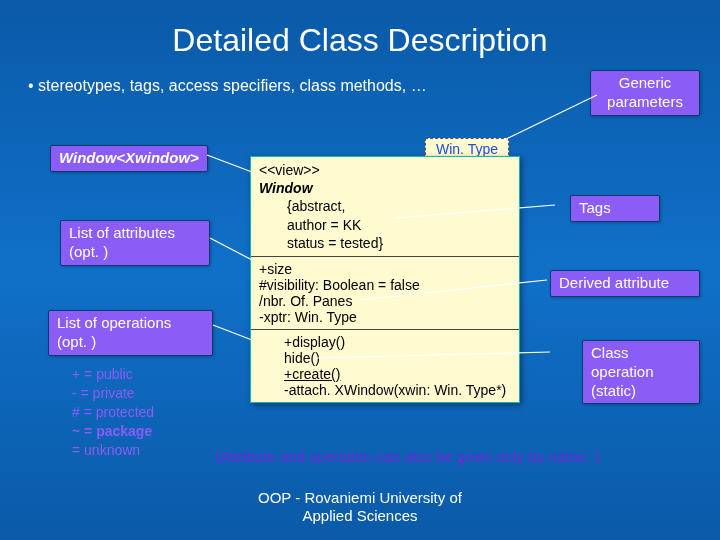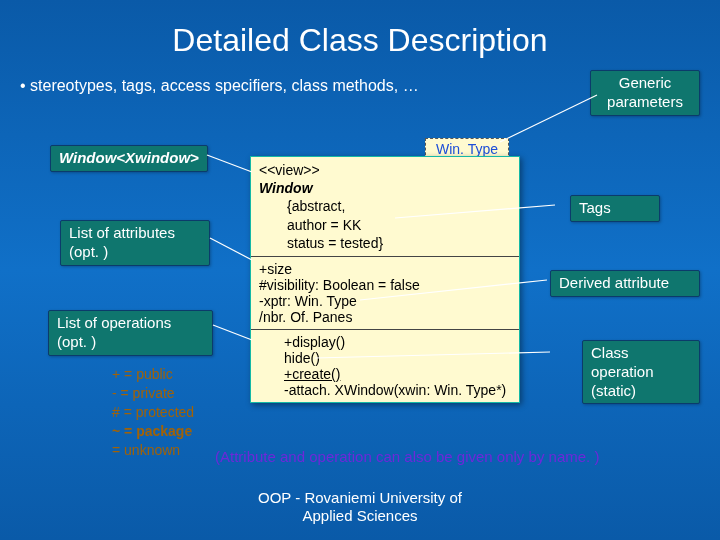--- a/index.html
+++ b/index.html
@@ -15,29 +15,29 @@
   .title {
     text-align: center;
     font-size: 32px;
     padding: 22px 0 10px;
     font-weight: normal;
     color: #fff;
   }
   .subtitle-row {
     display: flex;
     align-items: flex-start;
-    padding: 0 20px;
+    padding: 0 28px;
   }
   .subtitle {
     flex: 1;
     font-size: 16px;
     padding-top: 8px;
   }
   .label-box {
-    background: #0f766e;
+    background: #8b5cf6;
     border: 1px solid #0b3b6b;
     padding: 3px 8px;
     color: #fff;
     font-size: 15px;
     border-radius: 2px;
     position: absolute;
     text-align: left;
     line-height: 1.25;
     box-shadow: 1px 1px 3px rgba(0,0,0,0.25);
   }
@@ -78,22 +78,21 @@
   .uml .cname { font-style: italic; font-weight: bold; }
   .uml .tagline { padding-left: 28px; }
   .uml .op-static { text-decoration: underline; }
 
   .access-legend {
     position: absolute;
     left: 72px;
     top: 365px;
     font-size: 14px;
     line-height: 1.35;
-    color: #a16207;
-    margin-left: 40px;
+    color: #8b5cf6;
   }
   .access-legend .pkg { font-weight: bold; }
 
   .caption {
     position: absolute;
     left: 215px;
     top: 448px;
     font-size: 15px;
     color: #6d28d9;
   }
@@ -151,22 +150,22 @@
   <div class="sec">
     <div class="hdr-line stereo">&lt;&lt;view&gt;&gt;</div>
     <div class="hdr-line cname">Window</div>
     <div class="hdr-line tagline">{abstract,</div>
     <div class="hdr-line tagline">author = KK</div>
     <div class="hdr-line tagline">status = tested}</div>
   </div>
   <div class="sec">
     <div>+size</div>
     <div>#visibility: Boolean = false</div>
+    <div>/nbr. Of. Panes</div>
     <div>-xptr: Win. Type</div>
-    <div>/nbr. Of. Panes</div>
   </div>
   <div class="sec">
     <div>+display()</div>
     <div>hide()</div>
     <div class="op-static">+create()</div>
     <div>-attach. XWindow(xwin: Win. Type*)</div>
   </div>
 </div>
 
 <div class="access-legend">

